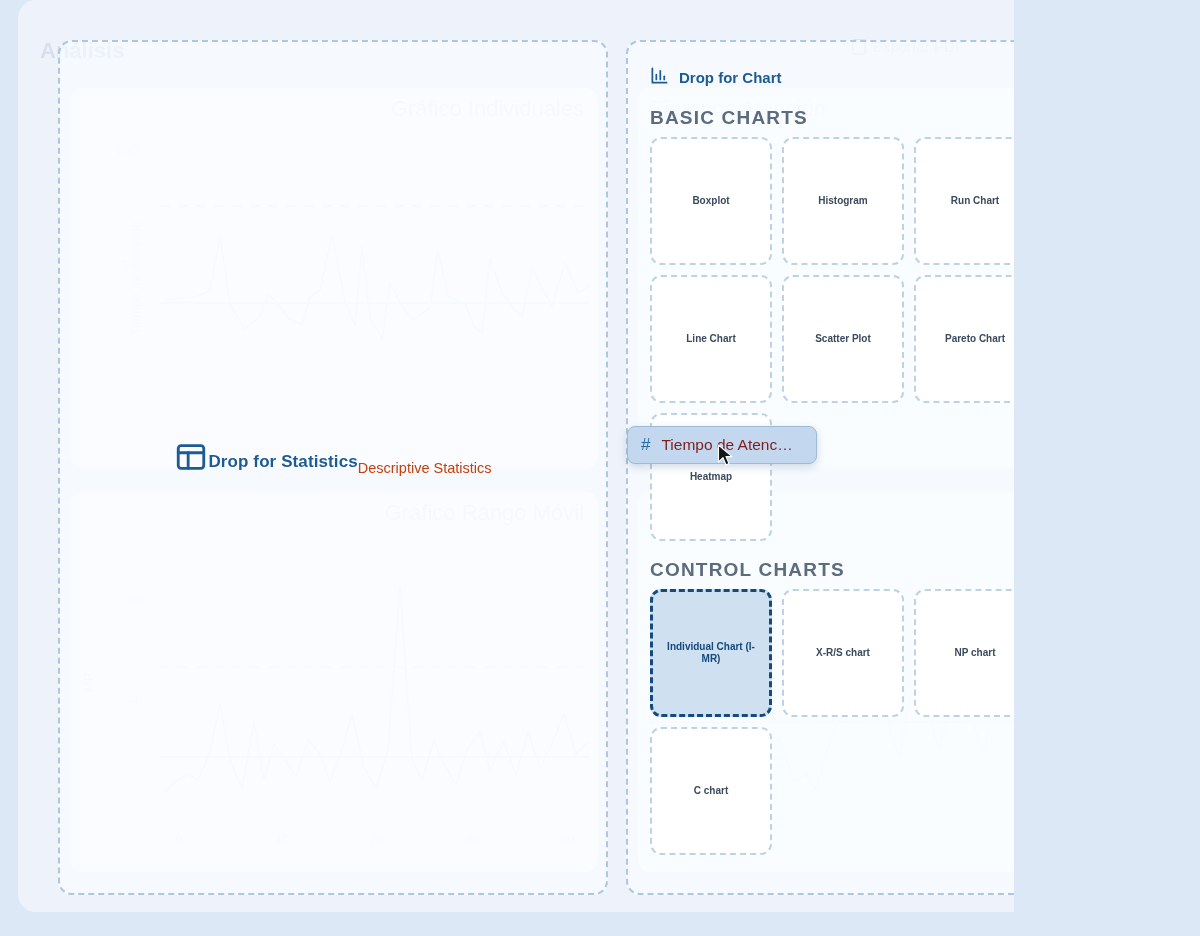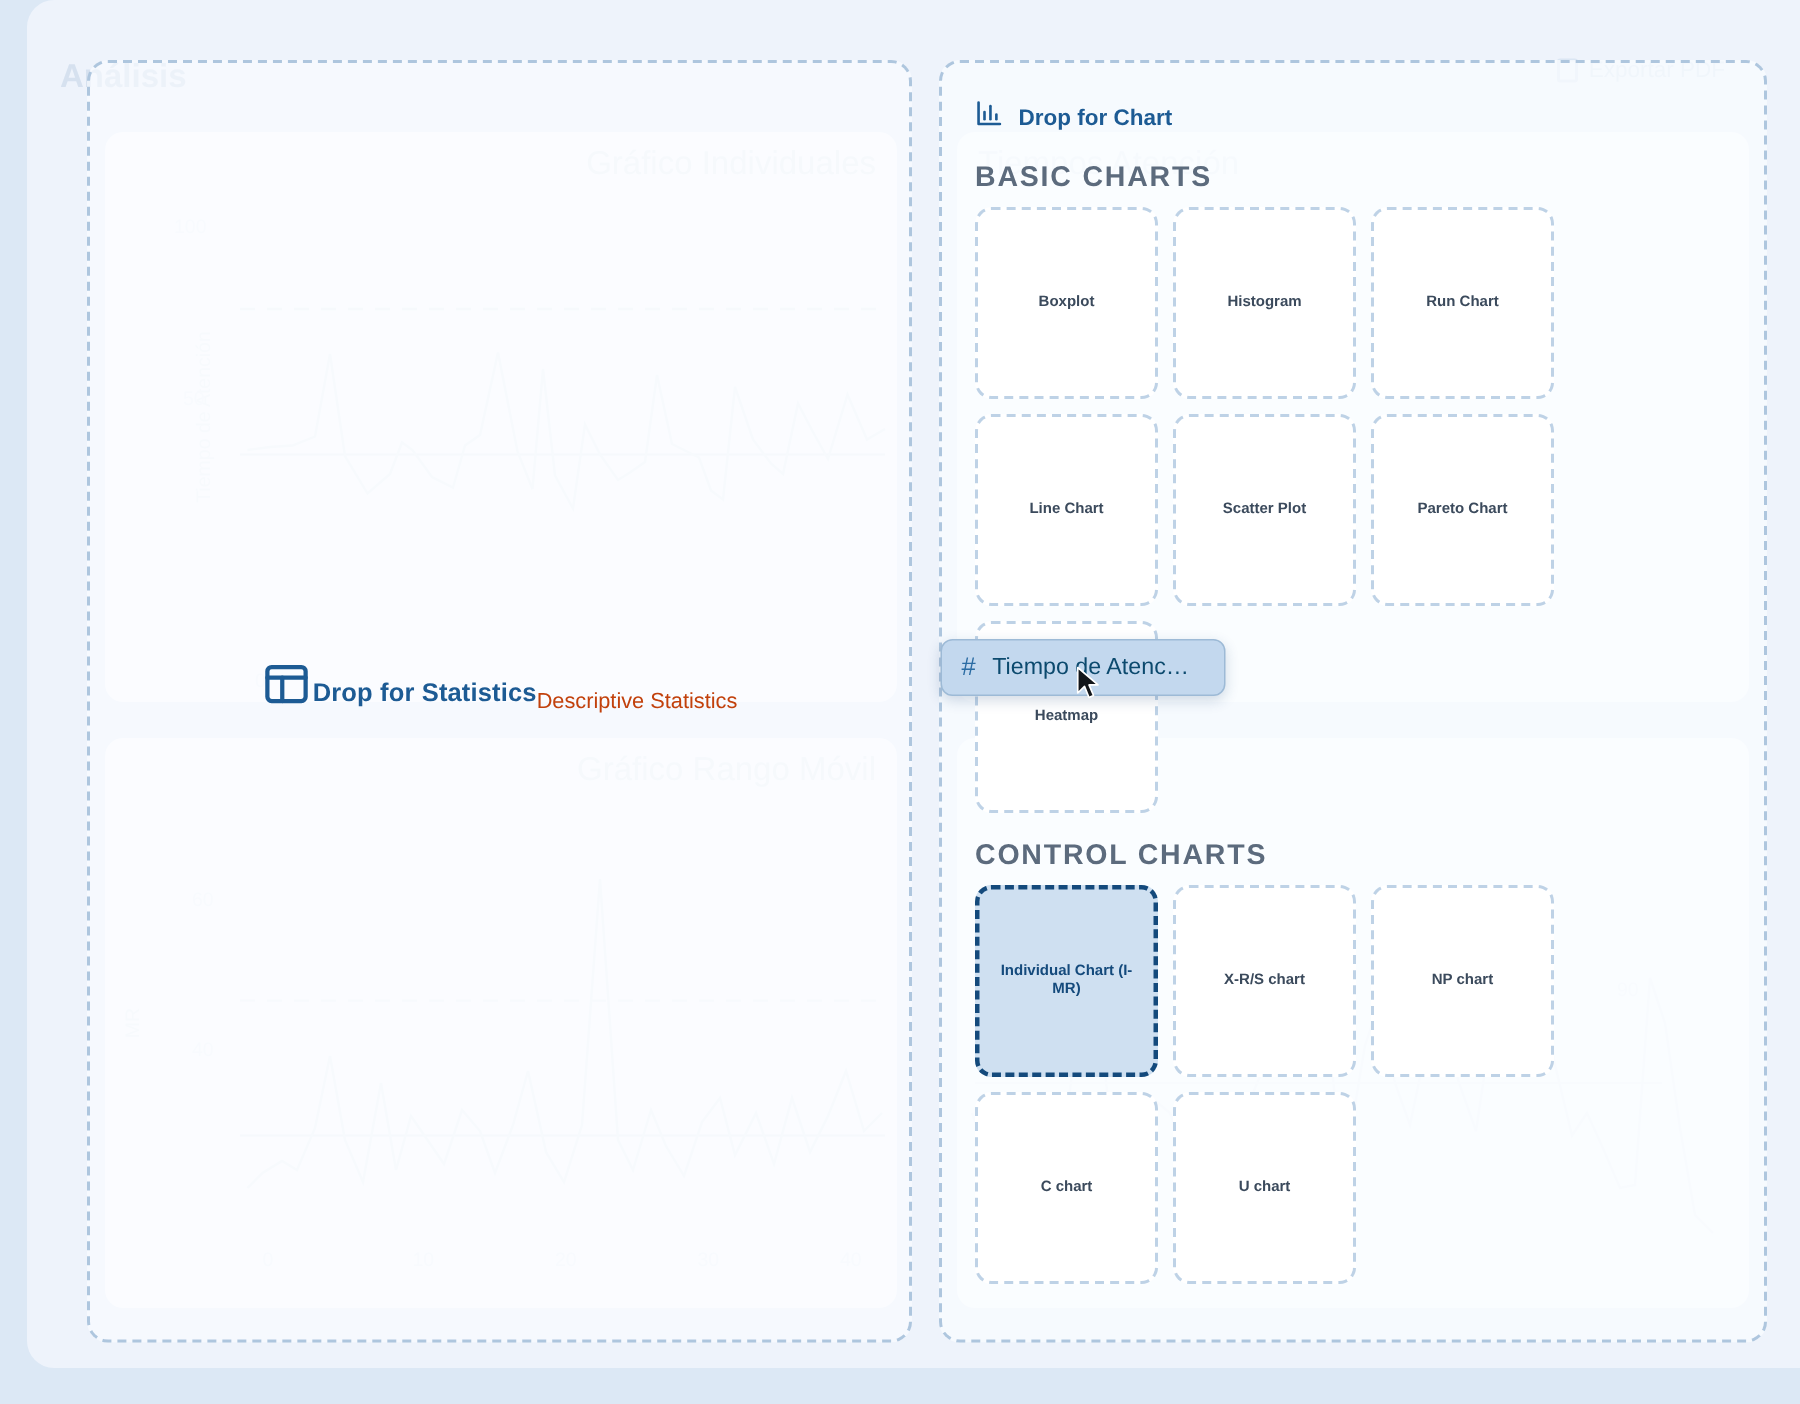--- a/index.html
+++ b/index.html
@@ -12,21 +12,21 @@
   }
   #app {
     position: relative;
     width: 1200px; height: 936px;
     background: #dce8f5;
   }
   
   .window {
     position: absolute;
     left: 18px; top: 0px;
-    width: 1182px; height: 912px;
+    width: 996px; height: 912px;
     background: #eef3fb;
     border-radius: 18px 0 0 18px;
     overflow: hidden;
     padding-left: 48px;
   }
 
   
   .ghost-layer { position:absolute; inset:0; pointer-events:none; }
   .ghost-title {
     position: absolute; left: 22px; top: 38px;
@@ -134,21 +134,21 @@
     background: #c3d8ee;
     border: 1px solid #9dbad6;
     border-radius: 8px;
     display: flex; align-items: center; gap: 11px;
     padding: 0 13px;
     box-shadow: 0 3px 9px rgba(30,70,120,.20);
     z-index: 40;
   }
   .drag-chip .hash { font-size: 17px; color: #2b6ca3; font-weight: 400; }
   .drag-chip .chip-text {
-    font-size: 15.5px; color: #0c4a6e; white-space: nowrap; overflow: hidden;
+    font-size: 15.5px; color: #7f1d1d; white-space: nowrap; overflow: hidden;
   }
   .cursor-arrow { position: absolute; left: 699px; top: 444px; z-index: 60; }
 </style>
 </head>
 <body>
 
 <div id="app">
   <div class="window">
 
     <div class="ghost-layer">
@@ -262,23 +262,20 @@
           </div>
         <div class="tile">
           <span class="tile-label">X-R/S chart</span>
           </div>
         <div class="tile">
           <span class="tile-label">NP chart</span>
           </div>
         <div class="tile">
           <span class="tile-label">C chart</span>
           </div>
-        <div class="tile">
-          <span class="tile-label">U chart</span>
-          </div>
       </div>
     </div>
 
     <div class="drag-chip">
       <span class="hash">#</span>
       <span class="chip-text">Tiempo de Atenc…</span>
     </div>
 
     <span class="cursor-arrow">
       <svg width="17" height="23" viewBox="0 0 17 23">

